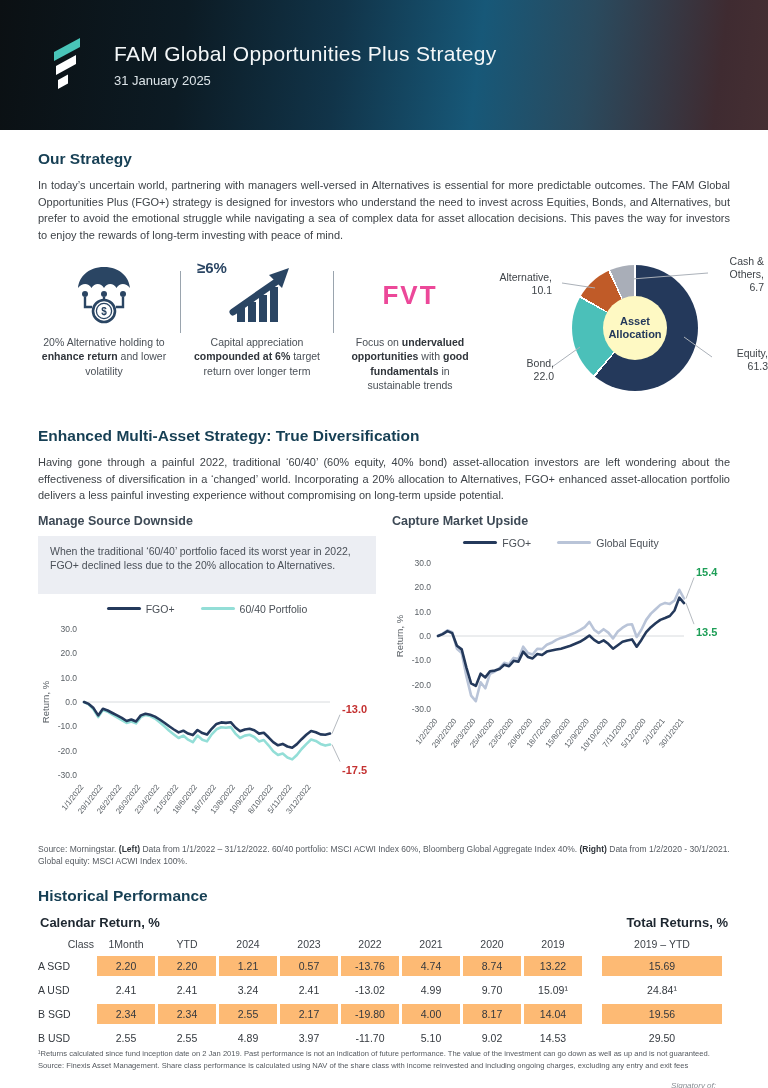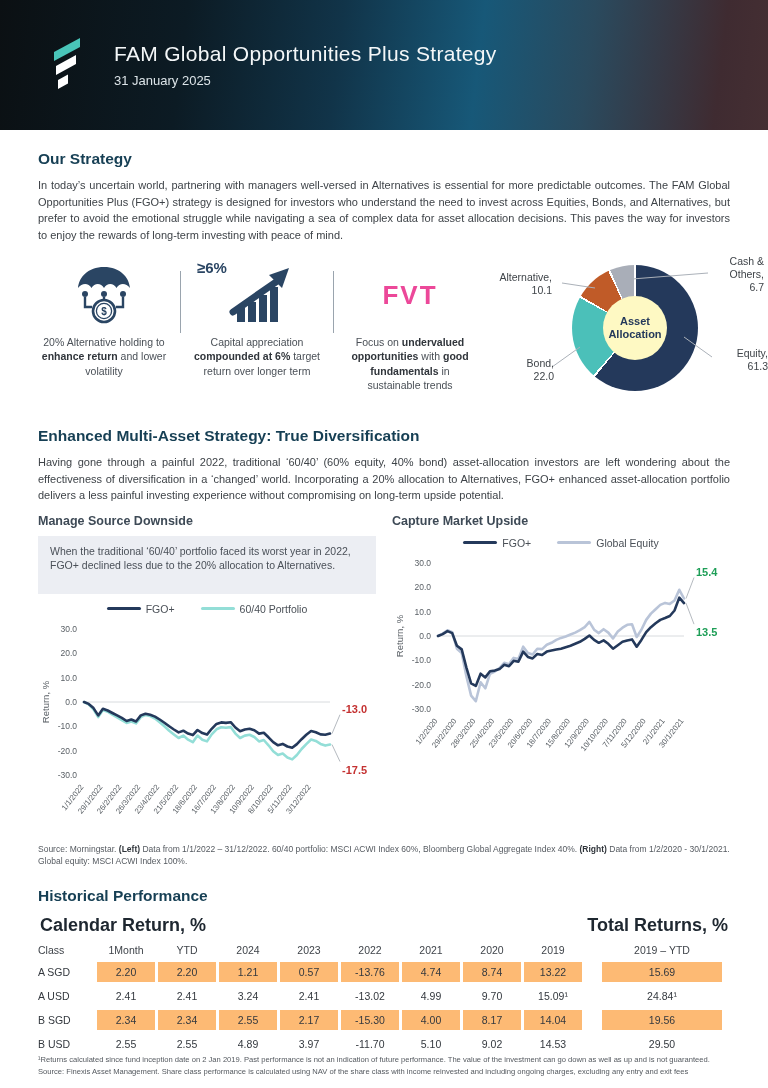--- a/index.html
+++ b/index.html
@@ -41,24 +41,24 @@
   .note{background:#ECEEF3;padding:8px 12px;font-size:10.5px;line-height:1.38;color:#4A5058;min-height:58px}
   .legend{display:flex;justify-content:center;gap:26px;margin-top:9px;align-items:center}
   .lg-item{display:inline-flex;align-items:center;gap:5px;font-size:10.5px;color:#4A5057}
   .lg-line{display:inline-block;width:34px;height:3.5px;border-radius:2px}
   svg.chart .tick{font-size:8.5px;fill:#5A6066;font-family:"Liberation Sans",sans-serif}
   svg.chart .xtick{font-size:7.8px;fill:#5A6066;font-family:"Liberation Sans",sans-serif}
   svg.chart .ylab{font-size:9.5px;fill:#5A6066;font-family:"Liberation Sans",sans-serif}
   svg.chart .ann{font-size:11px;font-weight:bold;font-family:"Liberation Sans",sans-serif}
   .source{font-size:8.5px;color:#555A60;margin-top:8px;line-height:1.45}
   
-  .pt-heads{display:flex;justify-content:space-between;margin:10px 2px 6px;font-size:18px;font-weight:bold;color:#1E2730}
+  .pt-heads{display:flex;justify-content:space-between;margin:10px 2px 6px;font-size:13px;font-weight:bold;color:#1E2730}
   #perf-grid{display:grid;grid-template-columns:56px repeat(8,58px) 14px 120px;gap:4px 3px;font-size:10.5px;color:#33383E;align-items:center}
   .pg-th{text-align:center;color:#3F444A;padding:2px 0}
-  .pg-th.left{text-align:left}
+  .pg-th.left{text-align:right}
   .pg-class{text-align:left;padding:3px 0}
   .pg-cell{text-align:center;padding:4px 0}
   .pg-cell.shade{background:#fdba74}
   .pg-sp{width:14px}
   .footnote{font-size:7.6px;color:#54595F;line-height:1.5;}
   
   .footer{display:flex;justify-content:flex-end;align-items:flex-end;gap:58px;margin-top:10px;padding-right:14px}
   .pri-col{display:flex;flex-direction:column;align-items:flex-start}
   .signatory{font-size:8px;color:#8A9096;font-style:italic;margin-bottom:4px;margin-left:14px}
 </style>
@@ -292,21 +292,21 @@
         <div class="pg-cell">4.99</div>
         <div class="pg-cell">9.70</div>
         <div class="pg-cell">15.09¹</div>
         <div class="pg-sp"></div>
         <div class="pg-cell">24.84¹</div>
         <div class="pg-class">B SGD</div>
         <div class="pg-cell shade">2.34</div>
         <div class="pg-cell shade">2.34</div>
         <div class="pg-cell shade">2.55</div>
         <div class="pg-cell shade">2.17</div>
-        <div class="pg-cell shade">-15.30</div>
+        <div class="pg-cell shade">-19.80</div>
         <div class="pg-cell shade">4.00</div>
         <div class="pg-cell shade">8.17</div>
         <div class="pg-cell shade">14.04</div>
         <div class="pg-sp"></div>
         <div class="pg-cell shade">19.56</div>
         <div class="pg-class">B USD</div>
         <div class="pg-cell">2.55</div>
         <div class="pg-cell">2.55</div>
         <div class="pg-cell">4.89</div>
         <div class="pg-cell">3.97</div>

